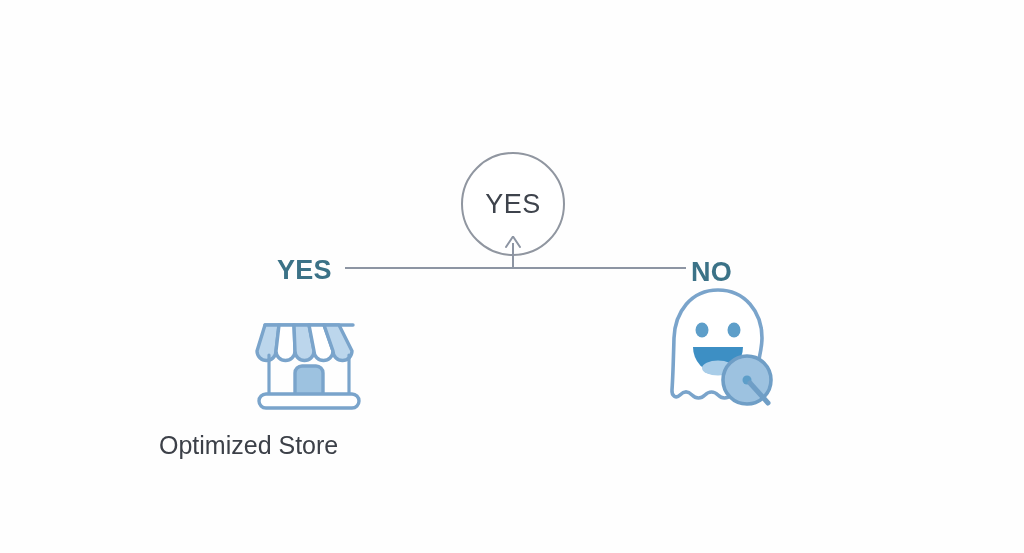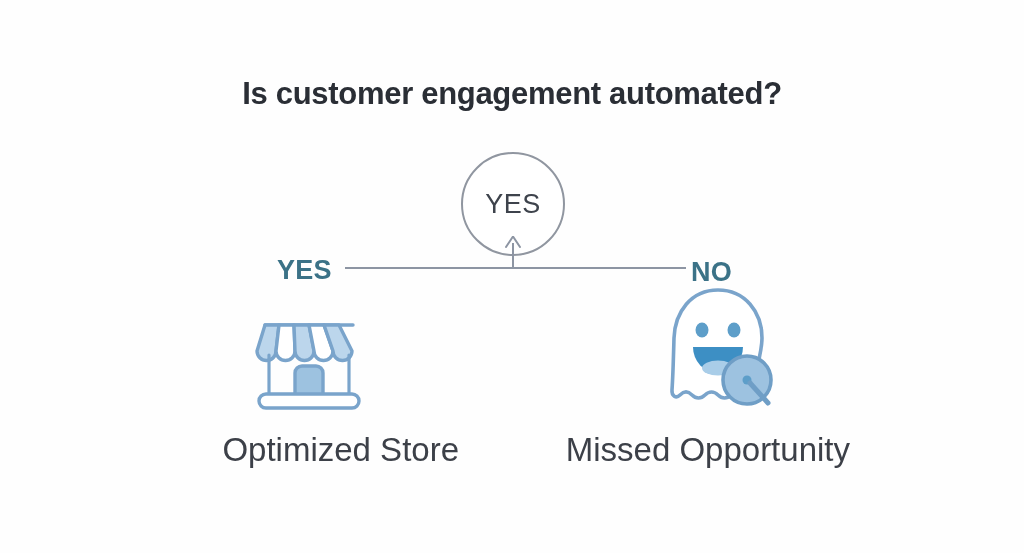--- a/index.html
+++ b/index.html
@@ -113,43 +113,42 @@
     position: absolute;
     left: 657px;
     top: 284px;
     width: 122px;
     height: 132px;
   }
 
   
   .outcome-caption {
     position: absolute;
-    font-size: 33px;
+    font-size: 25px;
     font-weight: normal;
     color: #3c4048;
-    text-align: right;
+    text-align: left;
     white-space: nowrap;
   }
   #outcome-caption-left {
     left: 159px;
     top: 431px;
     width: 300px;
   }
   #outcome-caption-right {
     left: 550px;
     top: 431px;
     width: 300px;
   }
 </style>
 </head>
 <body>
 
 <div id="canvas">
 
-  <div id="title">Is customer engagement automated?</div>
 
   <div id="root-node">
     <div id="root-node-label">YES</div>
   </div>
 
   <div id="connector-horizontal"></div>
   <div id="connector-stem"></div>
   <svg id="connector-arrowhead" viewBox="0 0 16 12">
     <path d="M8 0.5 L15 11 M8 0.5 L1 11" fill="none" stroke="#8d95a3" stroke-width="2" stroke-linecap="round" stroke-linejoin="round"></path>
   </svg>
@@ -200,15 +199,14 @@
     <ellipse cx="61" cy="84" rx="16" ry="7.5" fill="#a9cde8"></ellipse>
 
     <g>
       <circle cx="90" cy="96" r="24" fill="#9dc2e0" stroke="#6f9ec6" stroke-width="3.6"></circle>
       <circle cx="90" cy="96" r="4.5" fill="#5d9ec9"></circle>
       <path d="M93 99 L111 119" stroke="#6f9ec6" stroke-width="5" stroke-linecap="round" fill="none"></path>
     </g>
   </svg>
 
   <div class="outcome-caption" id="outcome-caption-left">Optimized Store</div>
-  <div class="outcome-caption" id="outcome-caption-right">Missed Opportunity</div>
 
 </div>
 
 </body></html>

